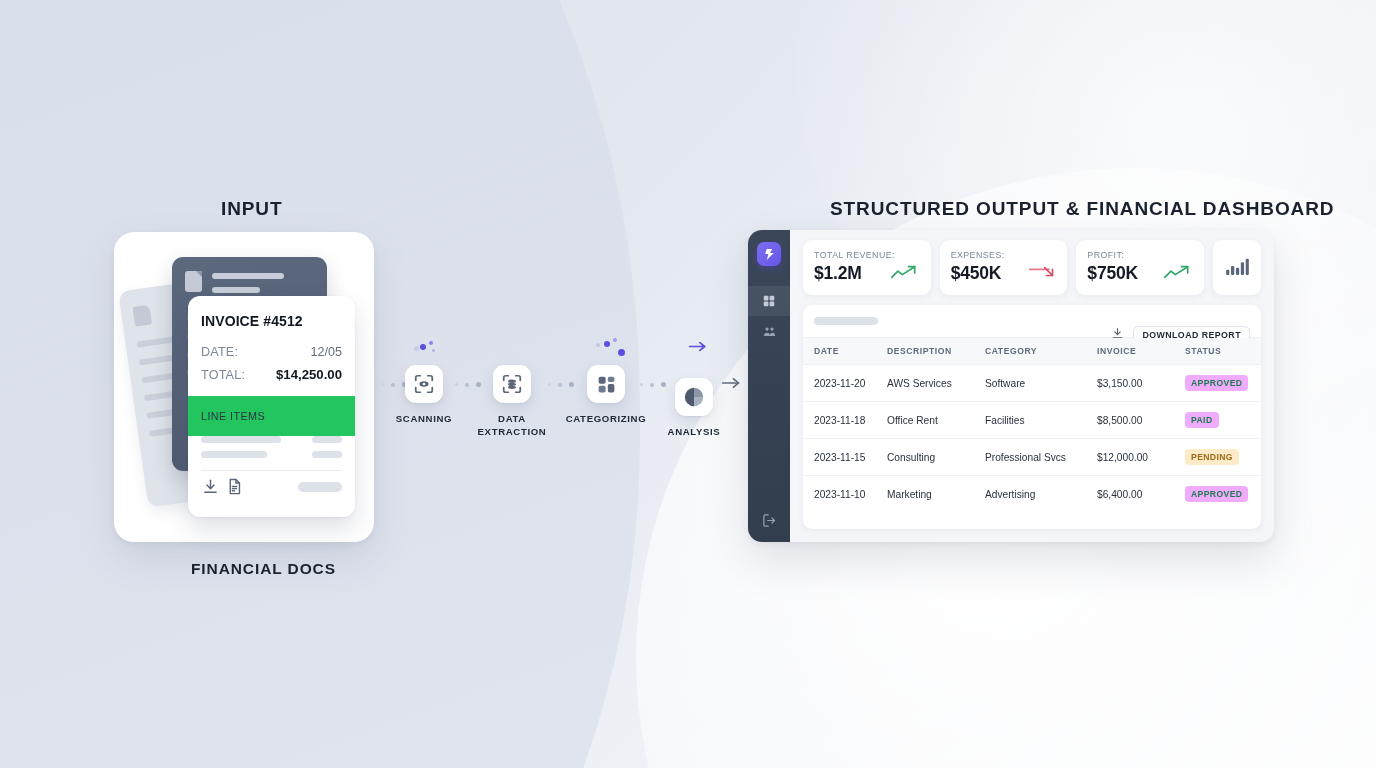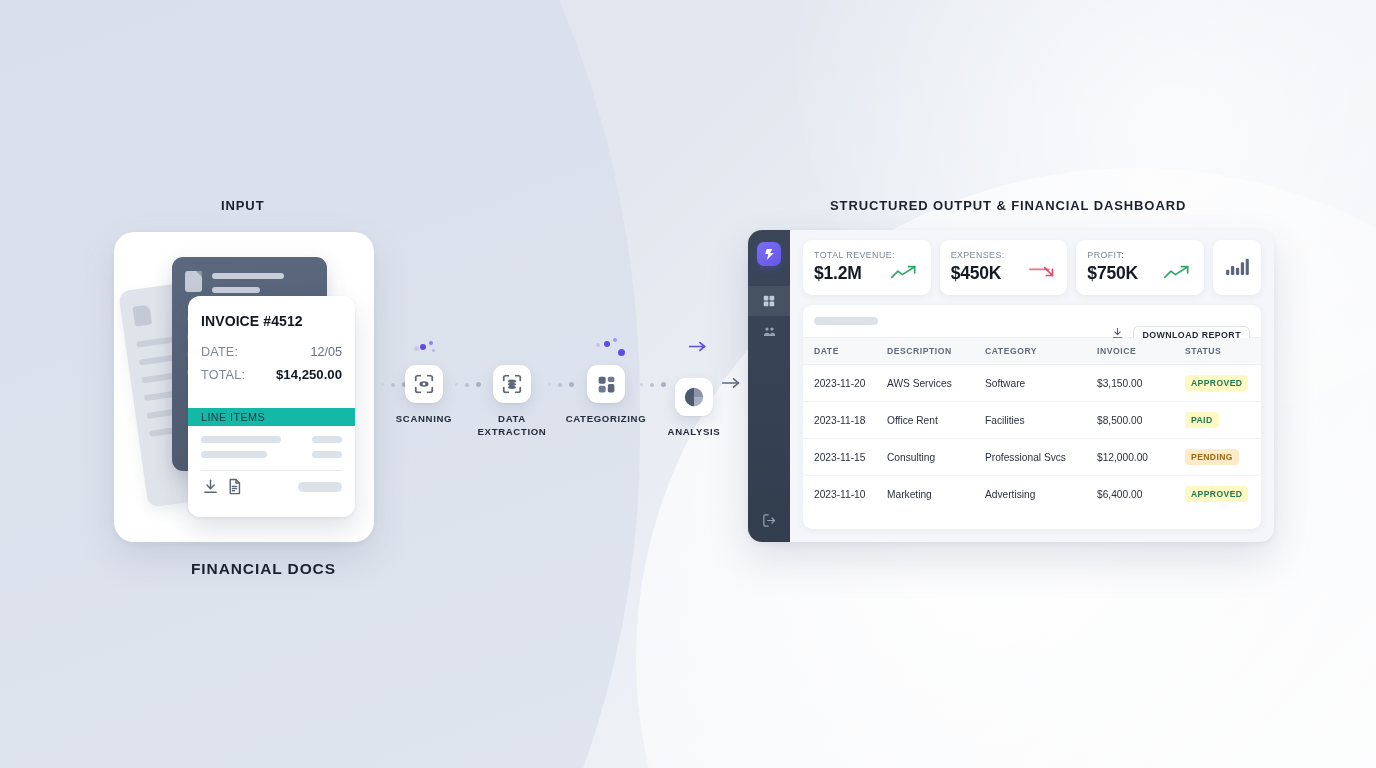--- a/index.html
+++ b/index.html
@@ -33,21 +33,21 @@
   }
   #blob-topright {
     right: -180px; top: -300px;
     width: 760px; height: 720px;
     background: radial-gradient(circle at 50% 60%, rgba(255,255,255,0.75) 0%, rgba(255,255,255,0) 70%);
   }
 
   
   .section-title {
     position: absolute;
-    font-size: 13px;
+    font-size: 19px;
     font-weight: bold;
     letter-spacing: 0.9px;
     color: #1a2230;
     white-space: nowrap;
   }
   #input-title { left: 221px; top: 198px; }
   #output-title { left: 830px; top: 198px; }
   #input-caption {
     position: absolute;
     left: 191px; top: 560px;
@@ -125,23 +125,23 @@
     font-size: 14px; font-weight: bold; color: #121821;
     letter-spacing: 0.1px;
   }
   .inv-row { position: absolute; left: 13px; right: 13px; }
   .inv-lbl { font-size: 12.6px; color: #7b8798; letter-spacing: 0.2px; }
   .inv-val-light { font-size: 12.6px; color: #64707f; }
   .inv-val-bold { font-size: 13.2px; color: #121821; font-weight: bold; }
   #inv-date { top: 49px; display: flex; justify-content: space-between; align-items: baseline; }
   #inv-total { top: 71px; display: flex; justify-content: space-between; align-items: baseline; }
   #inv-lineitems-bar {
-    position: absolute; left: 0; right: 0; top: 100px; height: 18px;
-    background: #14b8a6;
-    display: flex; align-items: center; margin-top: 12px;
+    position: absolute; left: 0; right: 0; top: 100px; height: 40px;
+    background: #22c55e;
+    display: flex; align-items: center;
   }
   #inv-lineitems-bar span {
     margin-left: 13px; font-size: 10.8px; color: #2b3443;
     letter-spacing: 0.4px; font-weight: 500;
   }
   .skl { position: absolute; border-radius: 4px; background: #dde1e8; }
   #inv-divider {
     position: absolute; left: 13px; right: 13px; top: 174px;
     height: 1px; background: #e6e9ee;
   }
@@ -265,21 +265,21 @@
   tbody tr:last-child td { border-bottom: none; }
   th:nth-child(1), td:nth-child(1) { padding-left: 11px; width: 84px; }
   th:nth-child(2), td:nth-child(2) { width: 98px; }
   th:nth-child(3), td:nth-child(3) { width: 112px; }
   th:nth-child(4), td:nth-child(4) { width: 88px; }
   .badge {
     display: inline-block;
     font-size: 8.6px; font-weight: bold; letter-spacing: 0.4px;
     padding: 3px 6px; border-radius: 4px;
   }
-  .badge.green { background: #fef9c3; color: #1d7a4f; }
+  .badge.green { background: #f0abfc; color: #1d7a4f; }
   .badge.amber { background: #fdeac6; color: #9a6815; }
 </style>
 </head>
 <body>
 
 <div id="stage">
 
   <div class="bg-blob" id="blob-main"></div>
   <div class="bg-blob" id="blob-soft"></div>
   <div class="bg-blob" id="blob-topright"></div>

